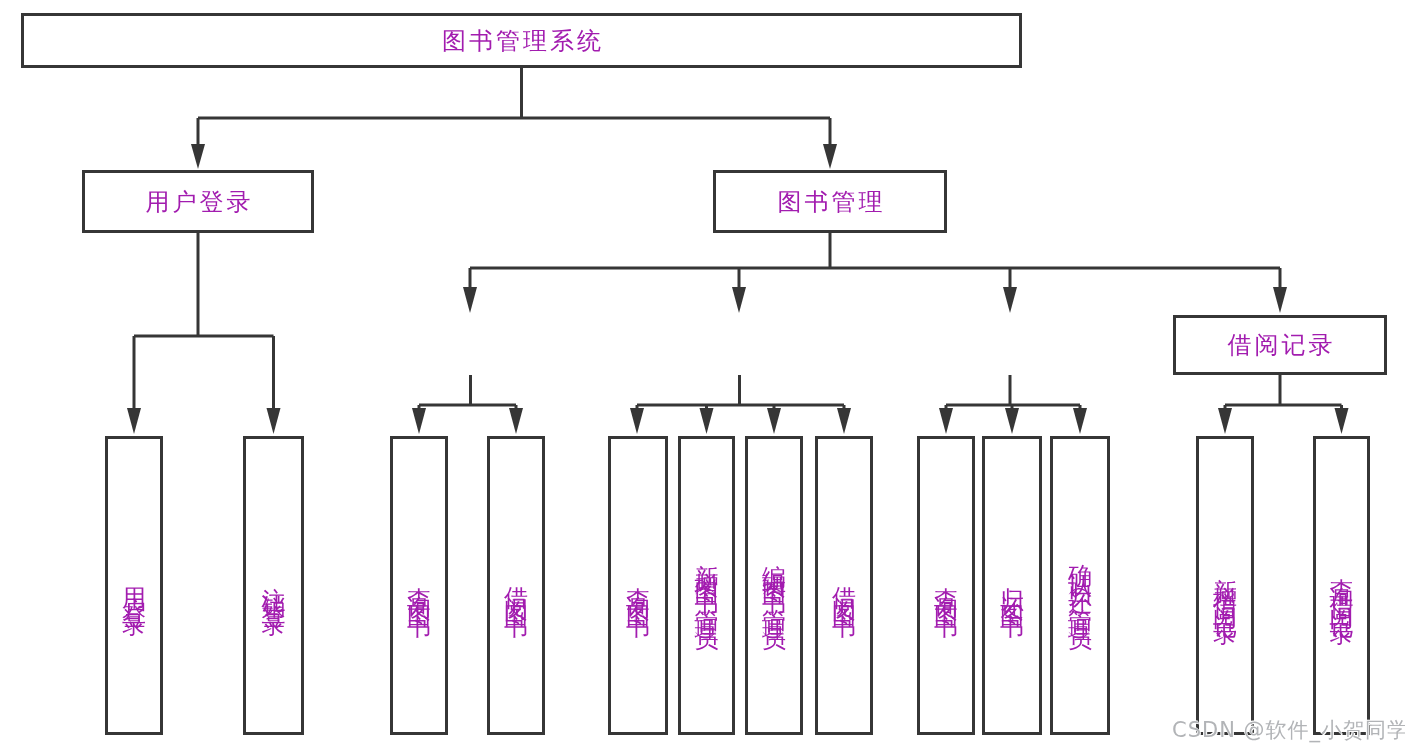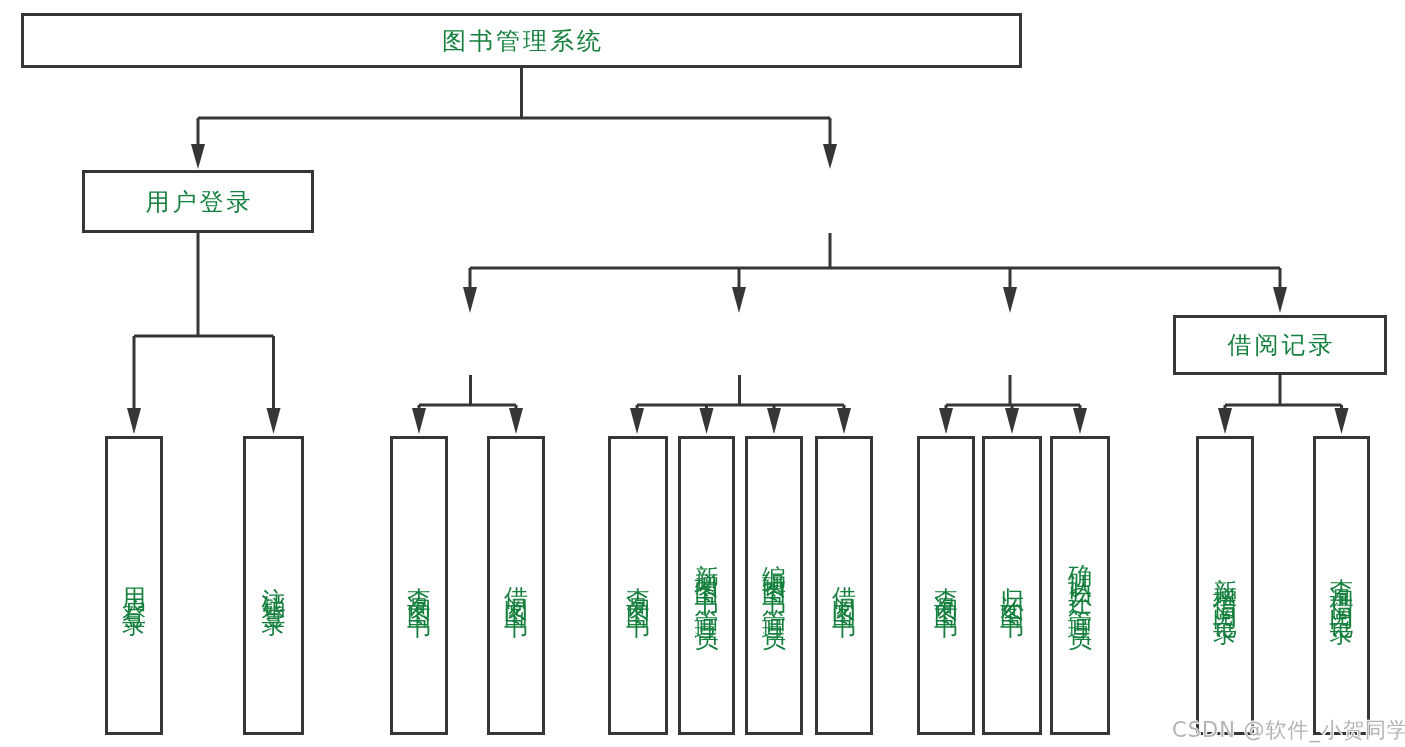--- a/index.html
+++ b/index.html
@@ -18,21 +18,21 @@
     width: 1405px; height: 747px;
     z-index: 1;
   }
   .node {
     position: absolute;
     border: 3px solid #363636;
     background: #ffffff;
     display: flex;
     align-items: center;
     justify-content: center;
-    color: #15803d;
+    color: #a21caf;
     z-index: 2;
   }
   .node.h span {
     font-size: 24px;
     letter-spacing: 3px;
     text-indent: 3px;
     white-space: nowrap;
   }
   .node.v span {
     writing-mode: vertical-rl;
@@ -136,20 +136,23 @@
     </g>
   </svg>
 
   <div class="node h" style="left:21px; top:13px; width:1001px; height:55px;">
     <span>图书管理系统</span>
   </div>
 
   <div class="node h" style="left:82px; top:170px; width:232px; height:63px;">
     <span>用户登录</span>
   </div>
+  <div class="node h" style="left:713px; top:170px; width:234px; height:63px;">
+    <span>图书管理</span>
+  </div>
 
   <div class="node h" style="left:1173px; top:315px; width:214px; height:60px;">
     <span>借阅记录</span>
   </div>
 
   <div class="node v" style="left:105px; top:436px; width:58px; height:299px;">
     <span>用户登录</span>
   </div>
   <div class="node v" style="left:243px; top:436px; width:61px; height:299px;">
     <span>注销登录</span>

